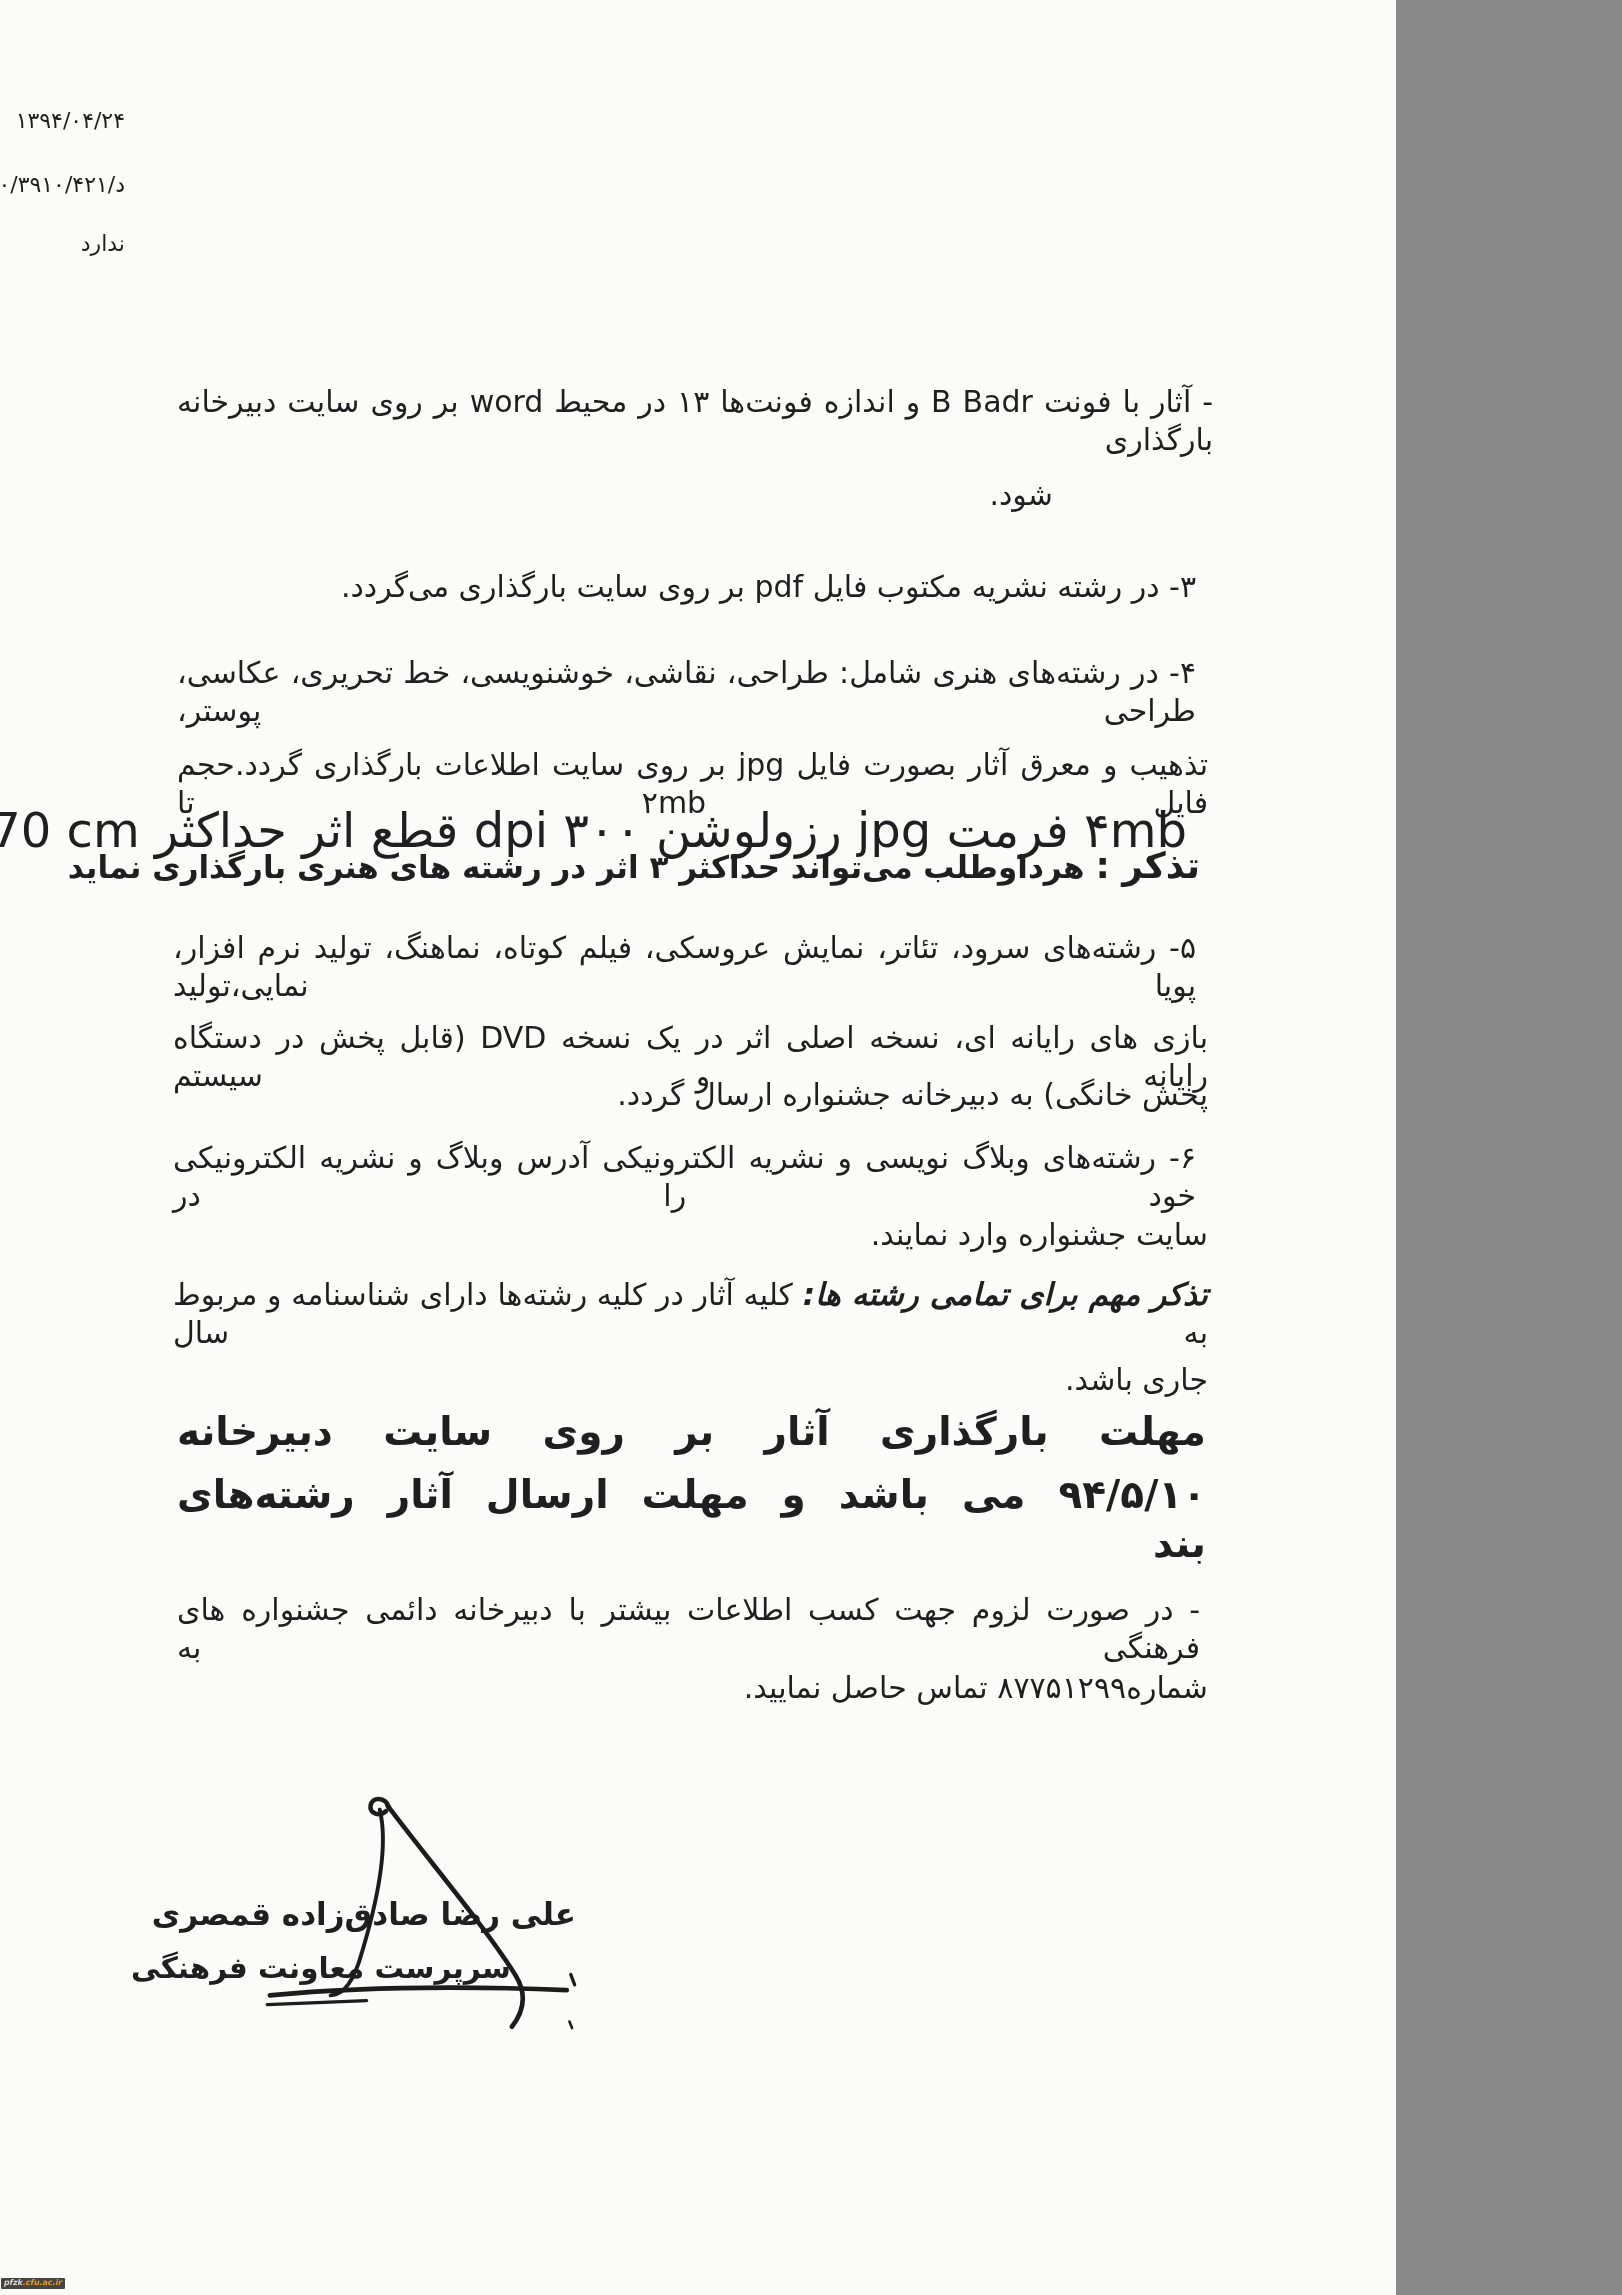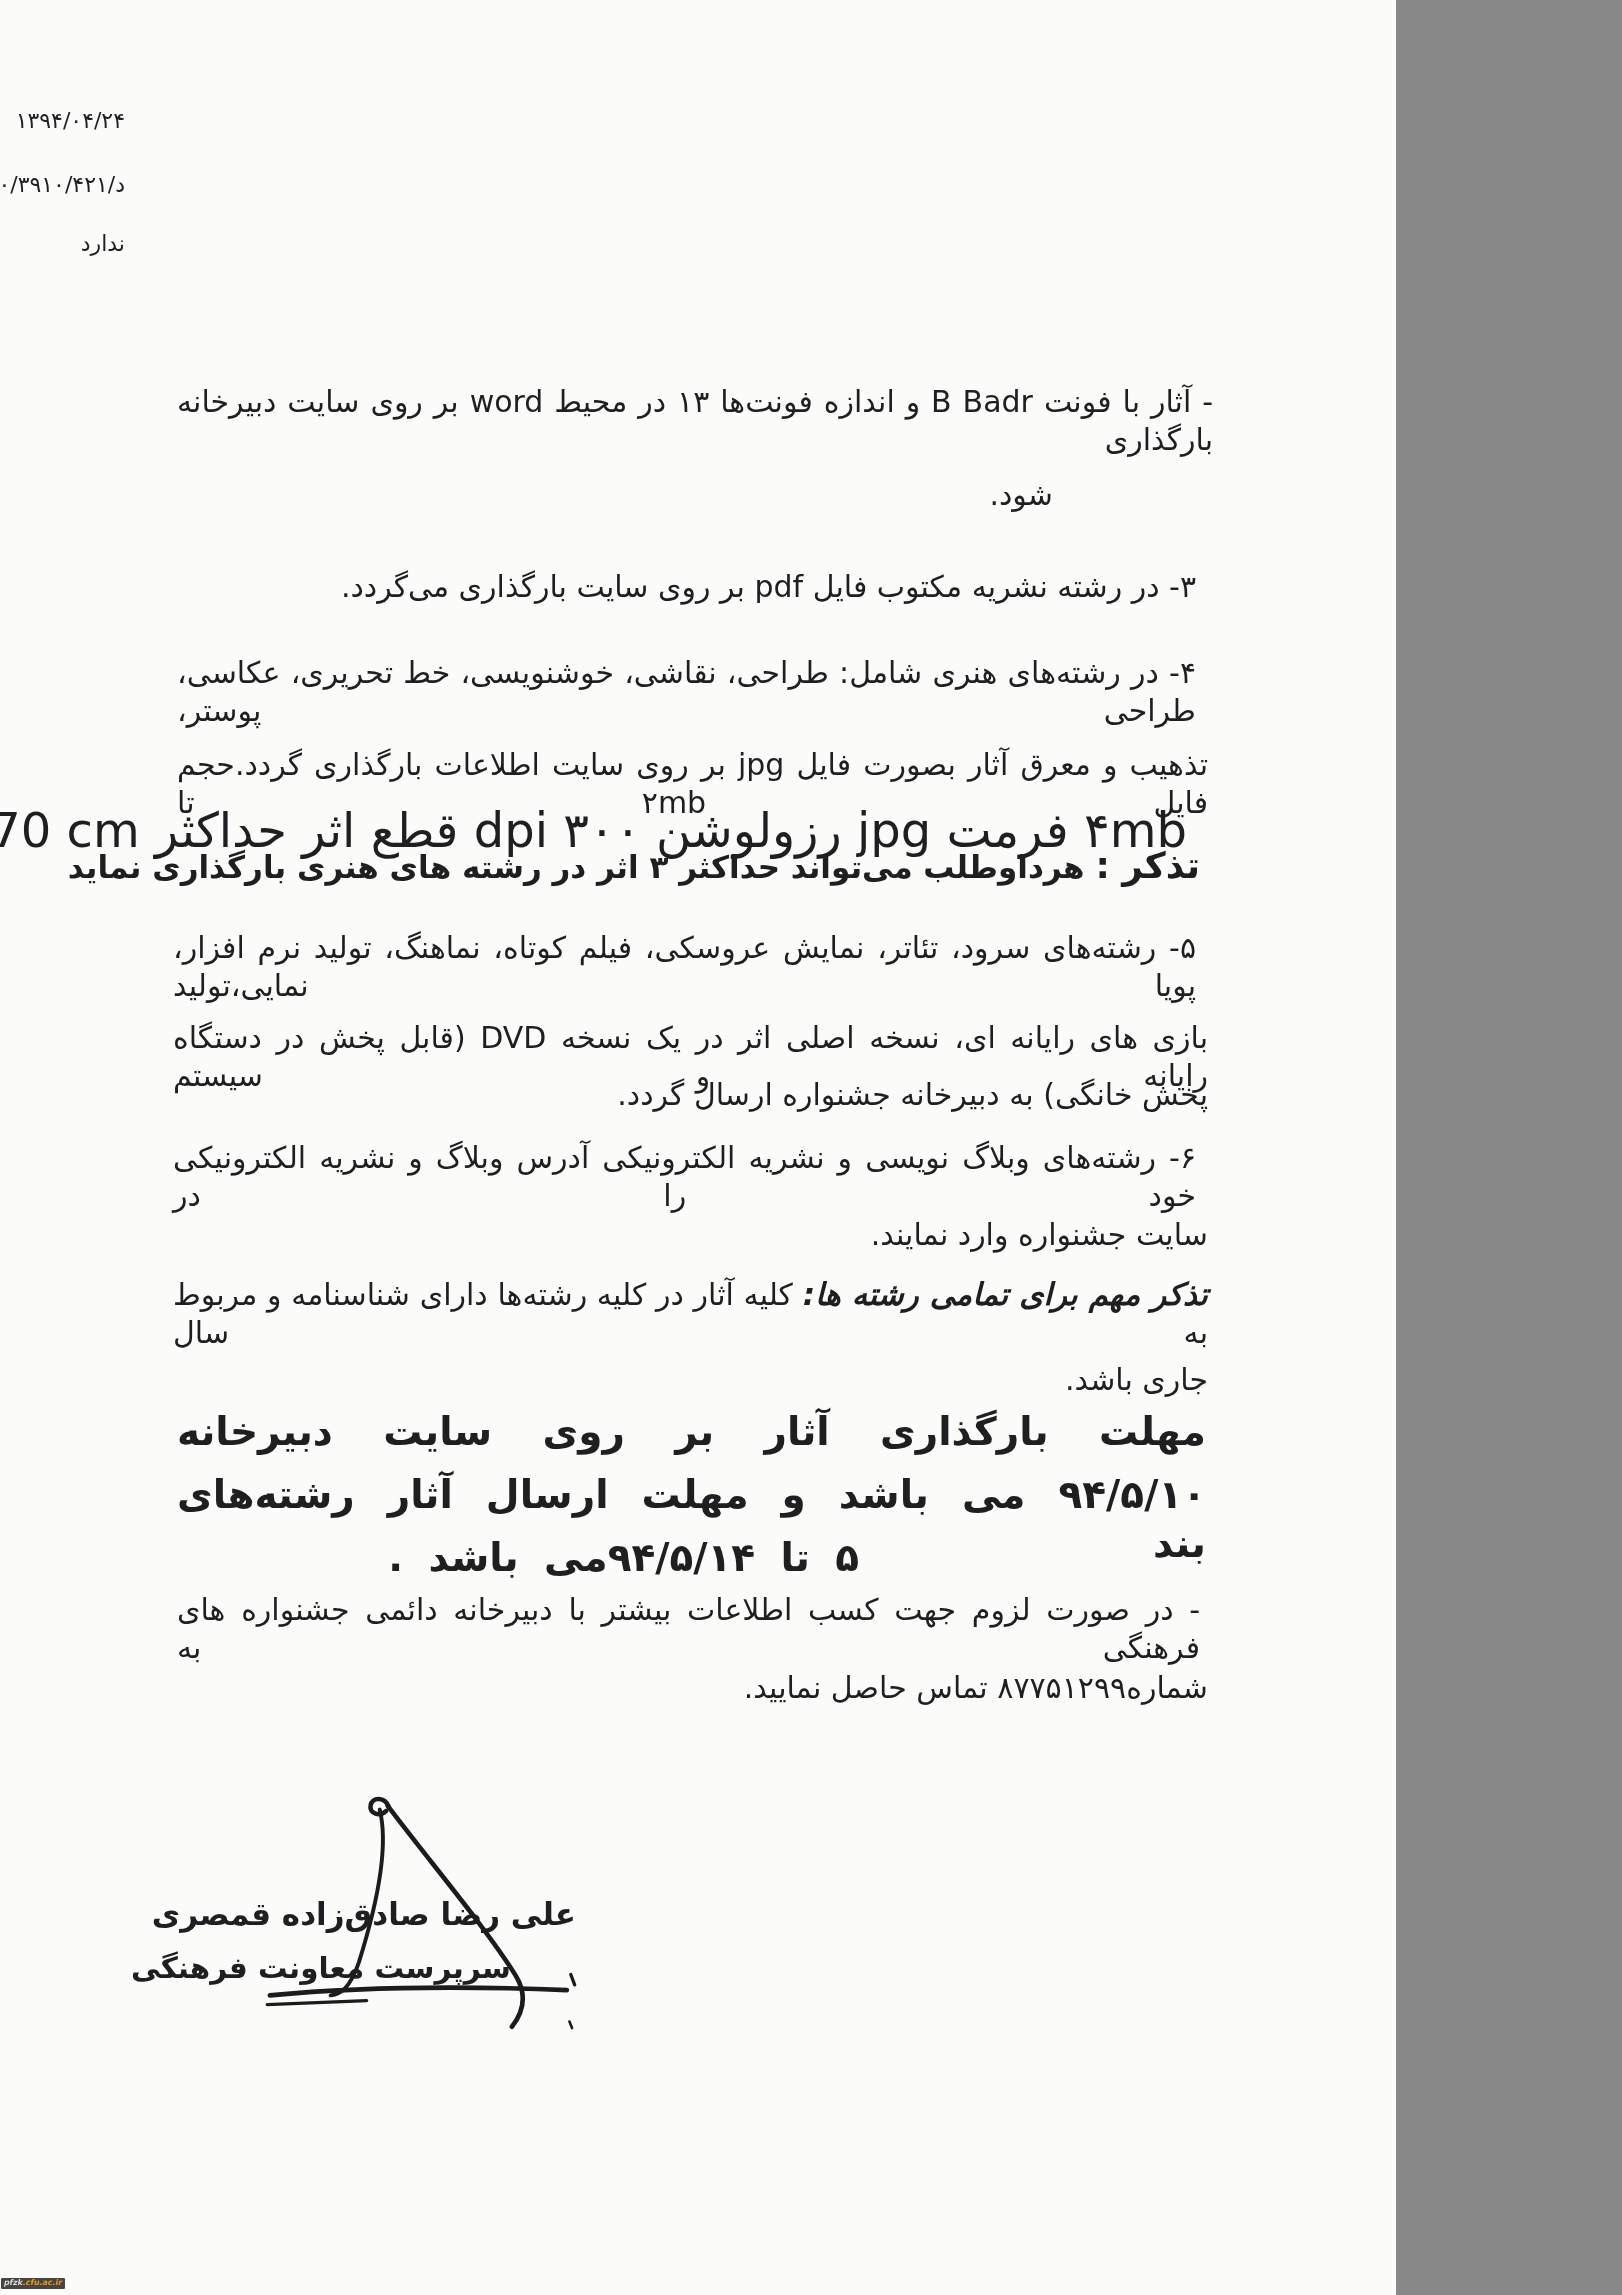--- a/index.html
+++ b/index.html
@@ -89,21 +89,20 @@
   <div class="line just" style="top:1139px; right:200px; left:173px;">۶-   رشته‌های وبلاگ نویسی و نشریه الکترونیکی آدرس وبلاگ و نشریه الکترونیکی خود را در</div>
   <div class="line" style="top:1216px; right:188px;">سایت جشنواره وارد نمایند.</div>
 
   <div class="line just" style="top:1275px; right:188px; left:173px;">
     <span class="bold" style="font-size:31px;font-style:italic;">تذکر مهم برای تمامی رشته ها:</span><span> کلیه آثار در کلیه رشته‌ها دارای شناسنامه و مربوط به سال</span>
   </div>
   <div class="line" style="top:1361px; right:188px;">جاری باشد.</div>
 
   <div class="line just head" style="top:1408px; right:190px; left:177px;">مهلت بارگذاری آثار بر روی سایت دبیرخانه</div>
   <div class="line just head" style="top:1471px; right:190px; left:177px;">۹۴/۵/۱۰ می باشد و مهلت ارسال آثار رشته‌های بند</div>
-  <div class="line head" style="top:1534px; right:537px;">۵ تا ۹۴/۵/۱۴می باشد .</div>
 
   <div class="line just" style="top:1591px; right:196px; left:177px;">-  در صورت لزوم جهت کسب اطلاعات بیشتر با دبیرخانه دائمی جشنواره های فرهنگی به</div>
   <div class="line" style="top:1669px; right:188px;">شماره۸۷۷۵۱۲۹۹ تماس حاصل نمایید.</div>
 
   <div class="sig-text" style="top:1896px; left:275px; width:301px; font-size:31px;">علی رضا صادق‌زاده قمصری</div>
   <div class="sig-text" style="top:1951px; left:285px; width:226px; font-size:29.4px;">سرپرست معاونت فرهنگی</div>
 
   <svg class="sig" width="1623" height="2295" viewBox="0 0 2480 3508">
     <g fill="none" stroke="#1c1b1d" stroke-linecap="round">
 

